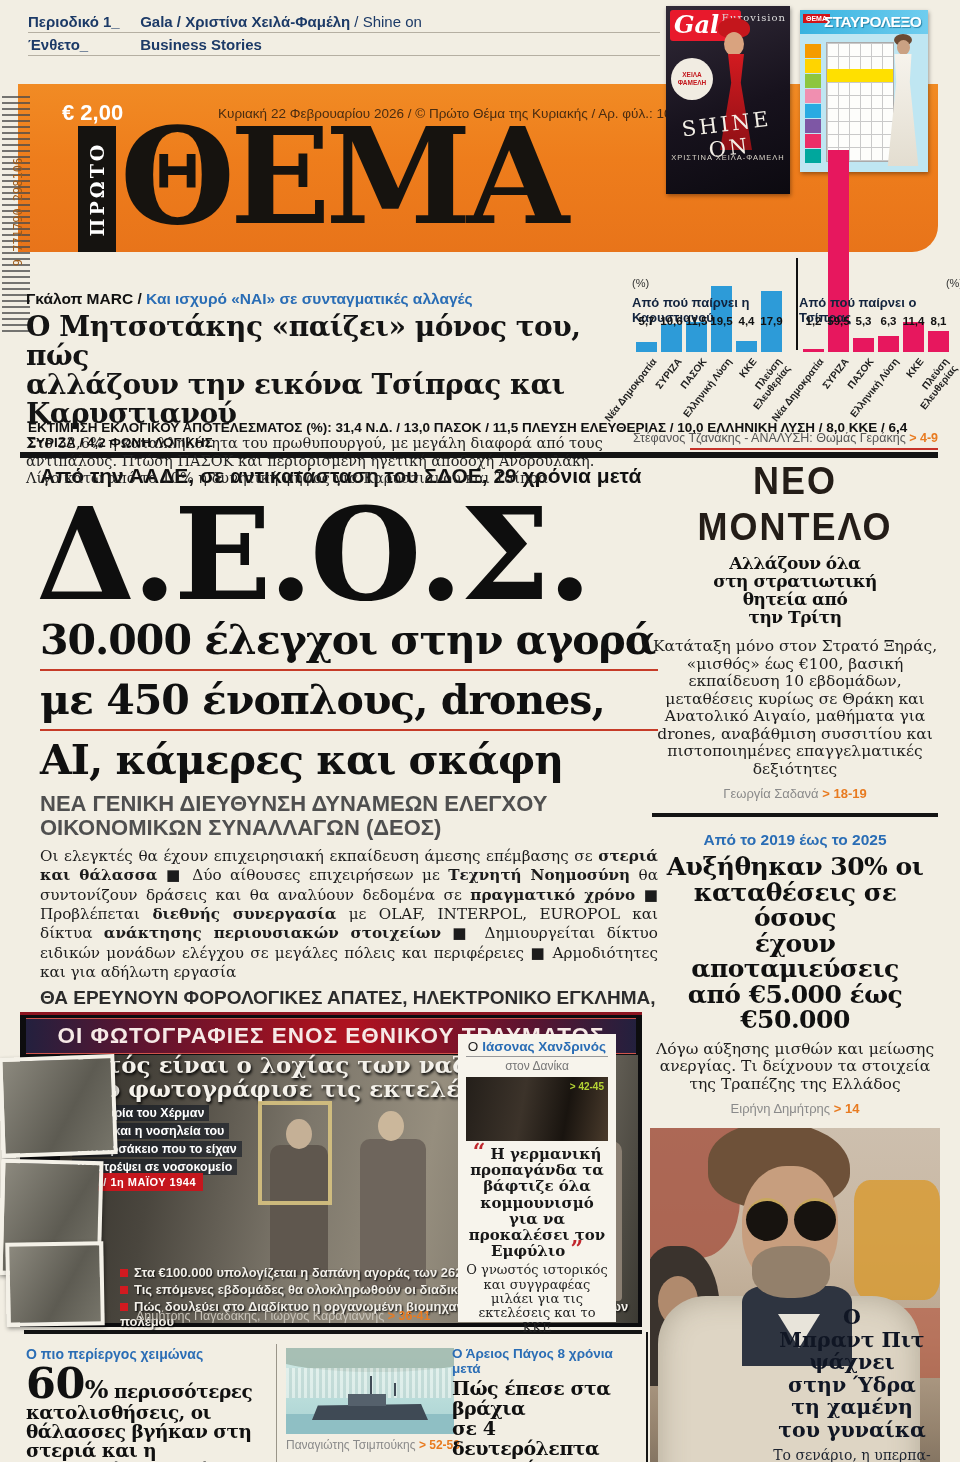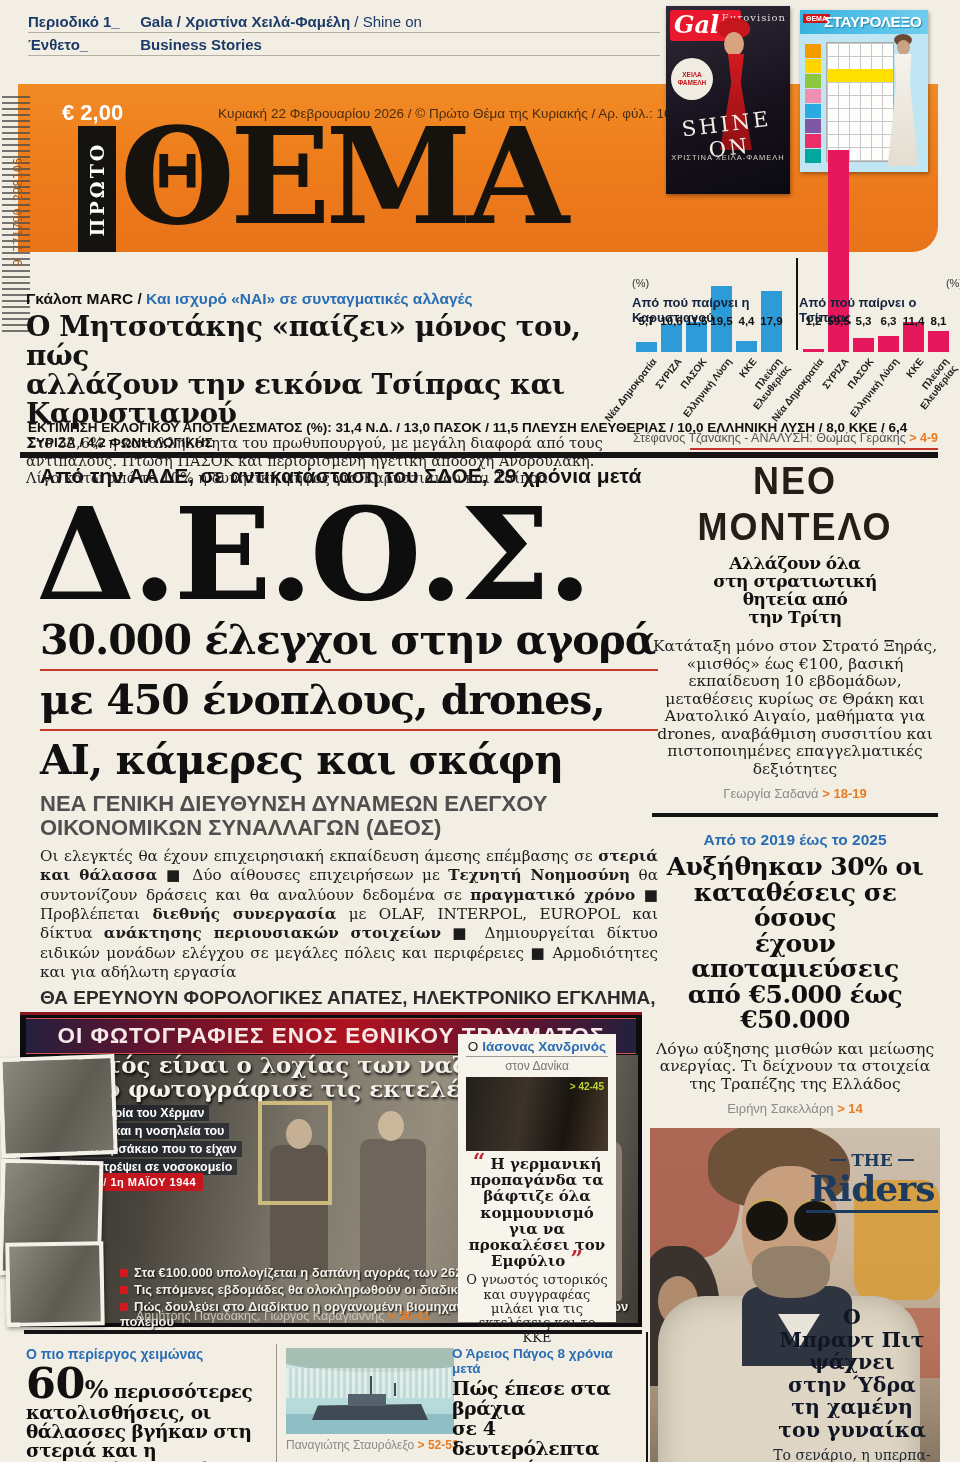--- a/index.html
+++ b/index.html
@@ -113,21 +113,21 @@
   .pf-bullets div{color:#f2efe8;font-weight:bold;font-size:13px;margin-bottom:2px;text-shadow:1px 1px 2px #000;}
   .pf-bullets div::before{content:"";display:inline-block;width:8px;height:8px;background:#d11a20;margin-right:6px;}
   .pf-byline{position:absolute;left:116px;top:294px;font-size:12.5px;color:#c9c4ba;z-index:5;}
   
   .sidephoto{position:absolute;background:linear-gradient(120deg,#8c897e,#5d5b52 60%,#77756a);border:4px solid #f4f1e8;z-index:6;box-shadow:1px 2px 4px rgba(0,0,0,.4);}
   
   .pf-card{position:absolute;left:438px;top:19px;width:158px;height:288px;background:#f7f4ec;z-index:7;padding:5px 8px;box-sizing:border-box;}
   .card-title{font-size:13.5px;text-align:center;border-bottom:1px solid #999;padding-bottom:2px;}
   .card-title .nm{color:#2a6db5;font-weight:bold;}
   .card-sub{font-size:12px;color:#777;text-align:center;margin:2px 0 4px 0;}
-  .card-photo{position:relative;height:74px;background:linear-gradient(100deg,#241f1a 0%,#3c332a 40%,#19140f 70%,#4a3b2c 100%);text-decoration:underline;}
+  .card-photo{position:relative;height:64px;background:linear-gradient(100deg,#241f1a 0%,#3c332a 40%,#19140f 70%,#4a3b2c 100%);text-decoration:underline;}
   .card-pages{position:absolute;right:4px;top:4px;color:#b5d334;font-size:10px;font-weight:bold;}
   .card-quote{font-family:"DejaVu Serif",serif;font-weight:bold;font-size:15px;line-height:1.08;color:#181818;text-align:center;margin-top:5px;}
   .q{color:#c0272d;font-size:22px;line-height:0;}
   .card-body{font-family:"DejaVu Serif",serif;font-size:13px;line-height:1.1;color:#222;margin-top:4px;text-align:center;}
   
   .rightcol{position:absolute;left:650px;top:462px;width:290px;text-align:center;}
   .rc-kicker1{font-weight:bold;font-size:36px;letter-spacing:2px;color:#241d18;transform:scaleY(1.08);margin-bottom:8px;}
   .rc-head{font-family:"DejaVu Serif",serif;font-weight:bold;color:#101010;letter-spacing:-0.5px;}
   .rc-h1{font-size:17px;line-height:1.06;margin-bottom:12px;}
   .rc-body{font-family:"DejaVu Serif",serif;font-size:15.5px;line-height:1.13;color:#1d1d1d;margin-bottom:8px;}
@@ -401,41 +401,37 @@
       <span class="pg">&gt; 18-19</span>
     </div>
     <div class="rc-hr"></div>
     <div class="rc-kicker2">Από το 2019 έως το 2025</div>
     <div class="rc-head rc-h2 pre">Αυξήθηκαν 30% οι
 καταθέσεις σε όσους
 έχουν αποταμιεύσεις
 από €5.000 έως €50.000</div>
     <div class="rc-body">Λόγω αύξησης μισθών και μείωσης ανεργίας. Τι δείχνουν τα στοιχεία της Τραπέζης της Ελλάδος</div>
     <div class="rc-byline">
-      <span>Ειρήνη Σακελλάρη</span>
+      <span>Ειρήνη Δημήτρης</span>
       <span class="pg">&gt; 14</span>
     </div>
     <div class="brad">
       <div class="br-red"></div>
       <div class="br-yel"></div>
       <div class="br-rail"></div>
       <div class="br-man2"></div>
       <div class="br-man2f"></div>
       <div class="br-jacket"></div>
       <div class="br-shirt"></div>
       <div class="br-tee"></div>
       <div class="br-hair"></div>
       <div class="br-face"></div>
       <div class="br-glass" style="left:96px;"></div>
       <div class="br-glass" style="left:144px;"></div>
       <div class="br-beard"></div>
-      <div class="riders">
-        <div class="thel">THE</div>
-        <div class="rname">Riders</div>
-      </div>
       <div class="br-ov">
         <div class="br-headline pre">Ο
 Μπραντ Πιτ
 ψάχνει
 στην Ύδρα
 τη χαμένη
 του γυναίκα</div>
         <div class="br-body pre">Το σενάριο, η υπερπα-
 ραγωγή και η απόβαση
 του Χόλιγουντ στο νησί</div>
@@ -458,21 +454,21 @@
     <div class="bship">
       <div class="sh-mtn"></div>
       <div class="sh-city"></div>
       <div class="sh-sea"></div>
       <div class="sh-hull"></div>
       <div class="sh-super"></div>
       <div class="sh-mast1"></div>
       <div class="sh-mast2"></div>
     </div>
     <div class="bship-byline">
-      <span>Παναγιώτης Σταυρόλεξο</span>
+      <span>Παναγιώτης Τσιμπούκης</span>
       <span class="pg">&gt; 52-53</span>
     </div>
     <div class="bfr">
       <div class="bfr-kicker">Ο Άρειος Πάγος 8 χρόνια μετά</div>
       <div class="bfr-head pre">Πώς έπεσε στα βράχια
 σε 4 δευτερόλεπτα
 η φρεγάτα «Κανάρης»</div>
 
     </div>
   </div>

